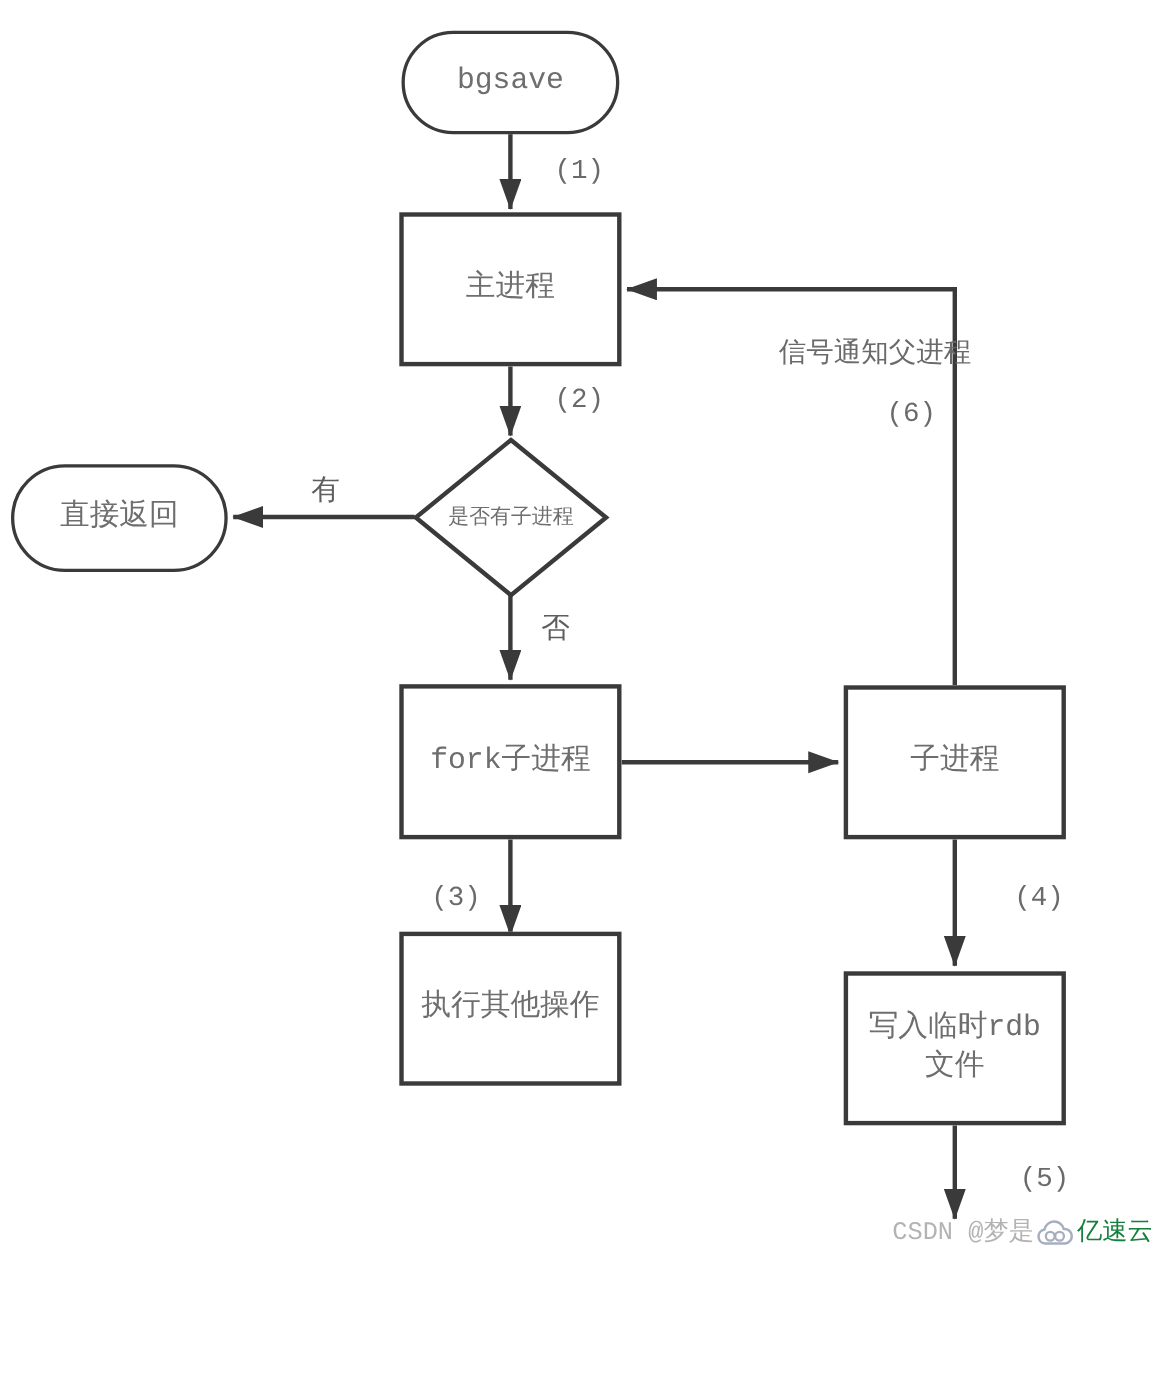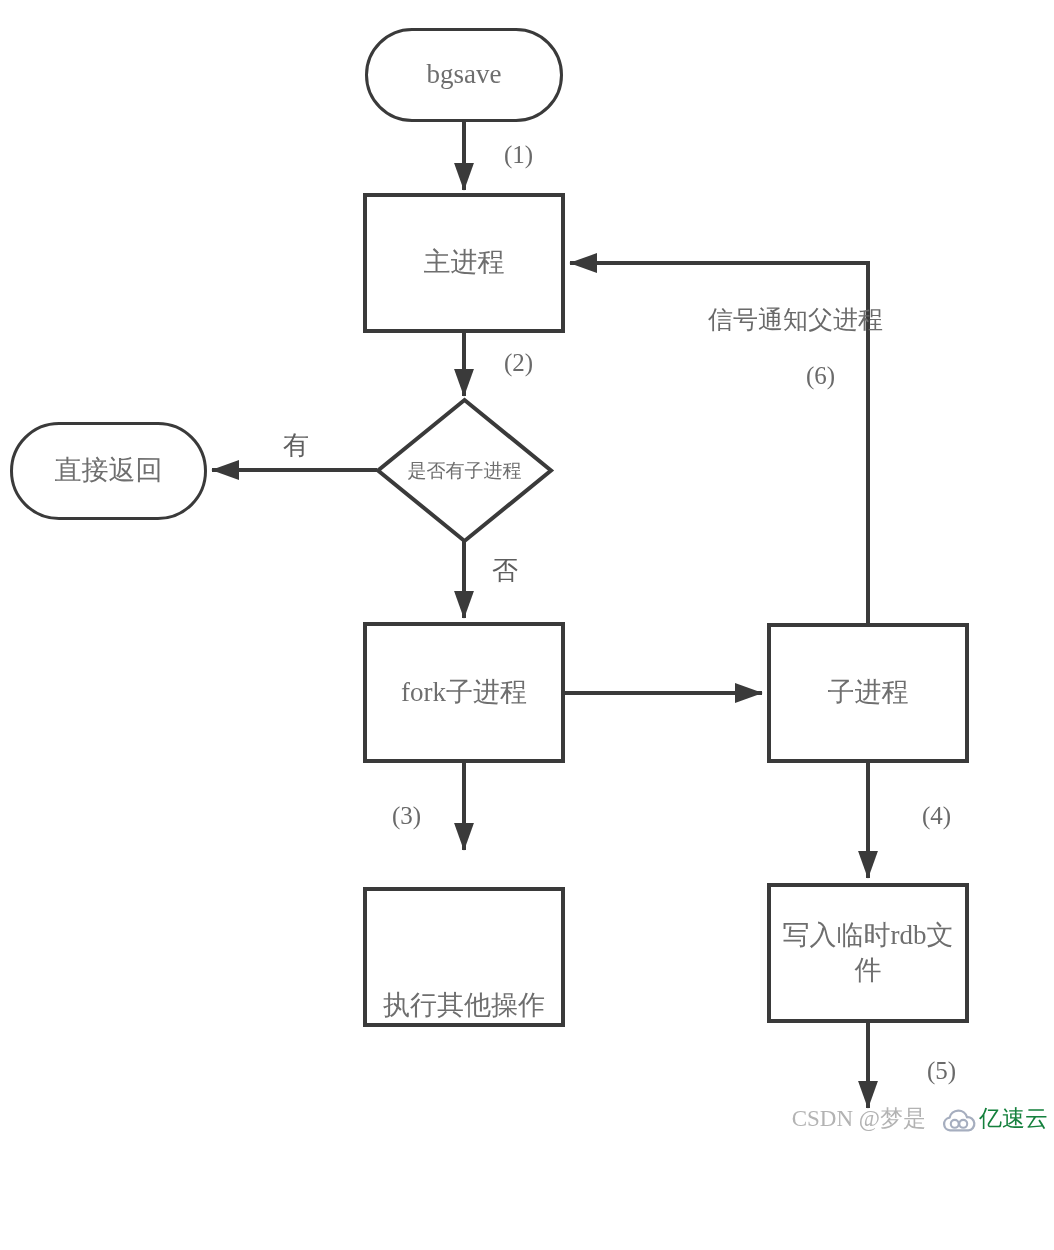--- a/index.html
+++ b/index.html
@@ -1,39 +1,39 @@
 <!DOCTYPE html>
 <html><head>
 <meta charset="utf-8">
 <style>
   html,body{margin:0;padding:0;background:#ffffff;}
   .canvas{
     position:relative;width:1054px;height:1140px;background:#ffffff;
-    font-family:Liberation Serif, serif;overflow:hidden;
+    font-family:Liberation Mono, monospace;overflow:hidden;
   }
   .wires{position:absolute;left:0;top:0;}
   .node{
     position:absolute;display:flex;align-items:center;justify-content:center;
     background:#ffffff;border:4px solid #3a3a3a;box-sizing:border-box;
     color:#6e6e6e;font-size:27px;line-height:1.3;text-align:center;
   }
   .stadium{border-radius:50px;border-width:3px;}
   .node span{display:block;}
   .w175 span{width:175px;}
   .diamond-text{
     position:absolute;display:flex;align-items:center;justify-content:center;
     color:#6e6e6e;font-size:19px;line-height:1.25;text-align:center;background:transparent;
   }
   .diamond-text span{width:148px;}
   .edge-label{
     position:absolute;color:#6a6a6a;font-size:25px;white-space:nowrap;background:transparent;
   }
   .branch-label{color:#5e5e5e;font-size:26px;}
   .watermark{
-    position:absolute;right:6px;bottom:6px;display:flex;align-items:center;gap:16px;
+    position:absolute;right:6px;bottom:6px;display:flex;align-items:center;gap:2px;
     font-size:23px;color:#b3b3b3;
   }
   .logo{display:flex;align-items:flex-end;gap:3px;color:#15803d;}
   .logo svg{display:block;}
 </style>
 </head>
 <body>
 
 <div class="canvas">
 
@@ -82,21 +82,21 @@
   </div>
 
   <div class="node" style="left:363px;top:622px;width:202px;height:141px;text-align:right;">
     <span>fork子进程</span>
   </div>
 
   <div class="node" style="left:767px;top:623px;width:202px;height:140px;">
     <span>子进程</span>
   </div>
 
-  <div class="node" style="left:363px;top:887px;width:202px;height:140px;align-items:flex-end;">
+  <div class="node" style="left:363px;top:847px;width:202px;height:140px;">
     <span>执行其他操作</span>
   </div>
 
   <div class="node w175" style="left:767px;top:883px;width:202px;height:140px;">
     <span>写入临时rdb文件</span>
   </div>
 
 
   <div class="edge-label" style="left:504px;top:141px;">(1)</div>
   <div class="edge-label" style="left:504px;top:349px;">(2)</div>

